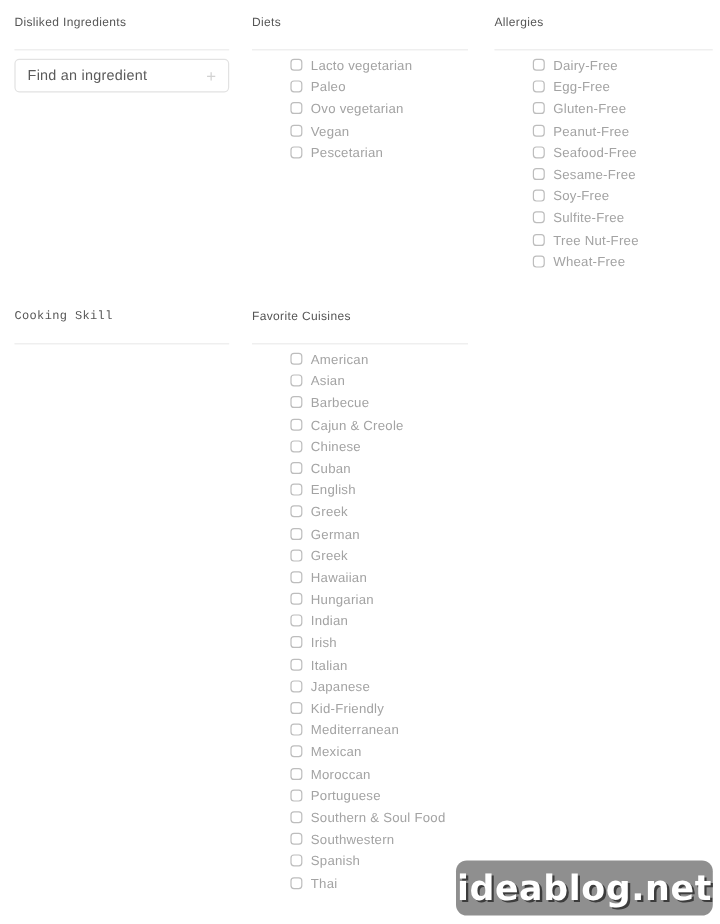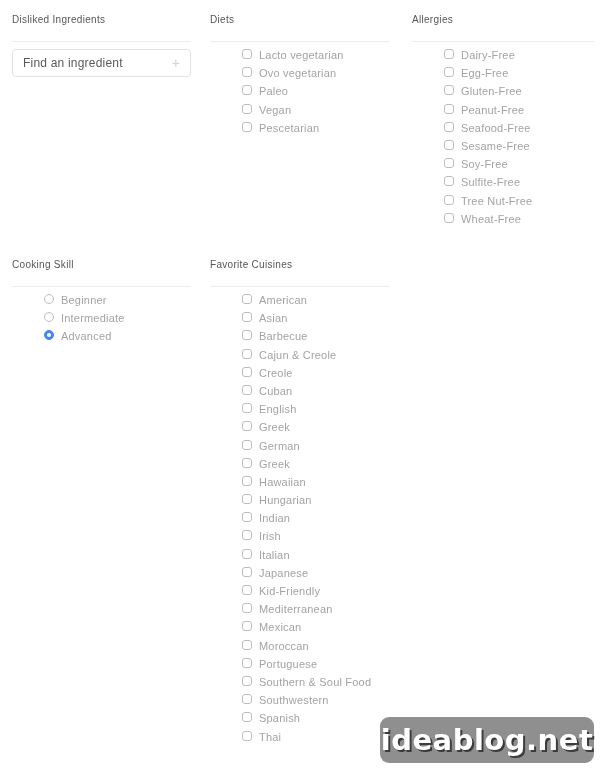--- a/index.html
+++ b/index.html
@@ -68,25 +68,25 @@
   <div class="section" style="left:210px; top:12px; width:180px;">
     <div class="section-title">Diets</div>
     <div class="divider"></div>
     <div class="options">
         <div class="opt-row">
           <span class="checkbox"></span>
           <span class="opt-label">Lacto vegetarian</span>
         </div>
         <div class="opt-row">
           <span class="checkbox"></span>
+          <span class="opt-label">Paleo</span>
+        </div>
+        <div class="opt-row">
+          <span class="checkbox"></span>
           <span class="opt-label">Ovo vegetarian</span>
-        </div>
-        <div class="opt-row">
-          <span class="checkbox"></span>
-          <span class="opt-label">Paleo</span>
         </div>
         <div class="opt-row">
           <span class="checkbox"></span>
           <span class="opt-label">Vegan</span>
         </div>
         <div class="opt-row">
           <span class="checkbox"></span>
           <span class="opt-label">Pescetarian</span>
         </div>
       </div>
@@ -132,39 +132,23 @@
           <span class="checkbox"></span>
           <span class="opt-label">Tree Nut-Free</span>
         </div>
         <div class="opt-row">
           <span class="checkbox"></span>
           <span class="opt-label">Wheat-Free</span>
         </div>
       </div>
   </div>
 
-  <div class="section" style="left:12px; top:257px; width:179px;">
+  <div class="section" style="left:12px; top:257px; width:179px;font-family:Liberation Mono, monospace;">
     <div class="section-title">Cooking Skill</div>
     <div class="divider"></div>
-    <div class="options">
-        <div class="opt-row">
-          <span class="radio"></span>
-          <span class="opt-label">Beginner</span>
-        </div>
-        <div class="opt-row">
-          <span class="radio"></span>
-          <span class="opt-label">Intermediate</span>
-        </div>
-        <div class="opt-row">
-          <span class="radio radio-on">
-            <span class="radio-dot"></span>
-          </span>
-          <span class="opt-label">Advanced</span>
-        </div>
-      </div>
   </div>
 
   <div class="section" style="left:210px; top:257px; width:180px;">
     <div class="section-title">Favorite Cuisines</div>
     <div class="divider"></div>
     <div class="options">
         <div class="opt-row">
           <span class="checkbox"></span>
           <span class="opt-label">American</span>
         </div>
@@ -175,21 +159,21 @@
         <div class="opt-row">
           <span class="checkbox"></span>
           <span class="opt-label">Barbecue</span>
         </div>
         <div class="opt-row">
           <span class="checkbox"></span>
           <span class="opt-label">Cajun &amp; Creole</span>
         </div>
         <div class="opt-row">
           <span class="checkbox"></span>
-          <span class="opt-label">Creole</span>
+          <span class="opt-label">Chinese</span>
         </div>
         <div class="opt-row">
           <span class="checkbox"></span>
           <span class="opt-label">Cuban</span>
         </div>
         <div class="opt-row">
           <span class="checkbox"></span>
           <span class="opt-label">English</span>
         </div>
         <div class="opt-row">

